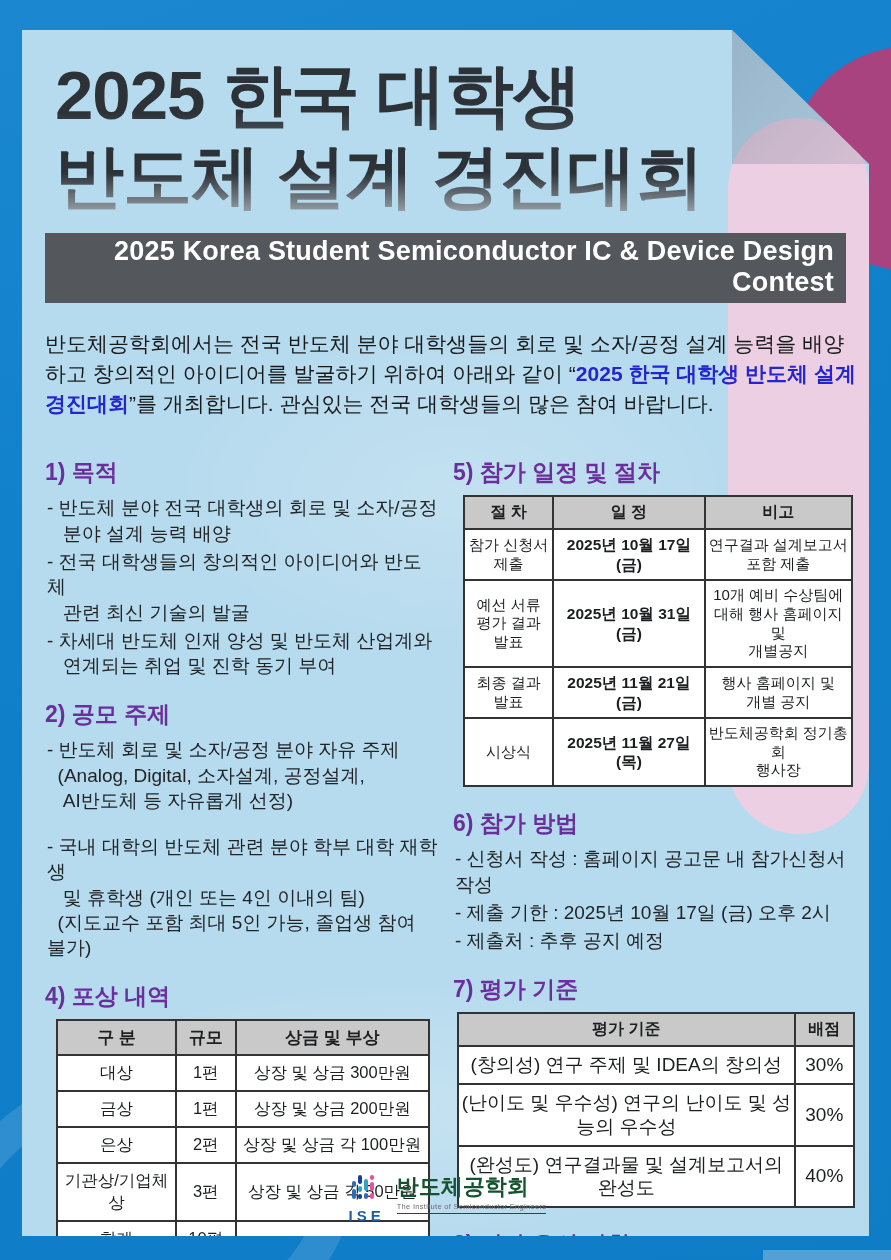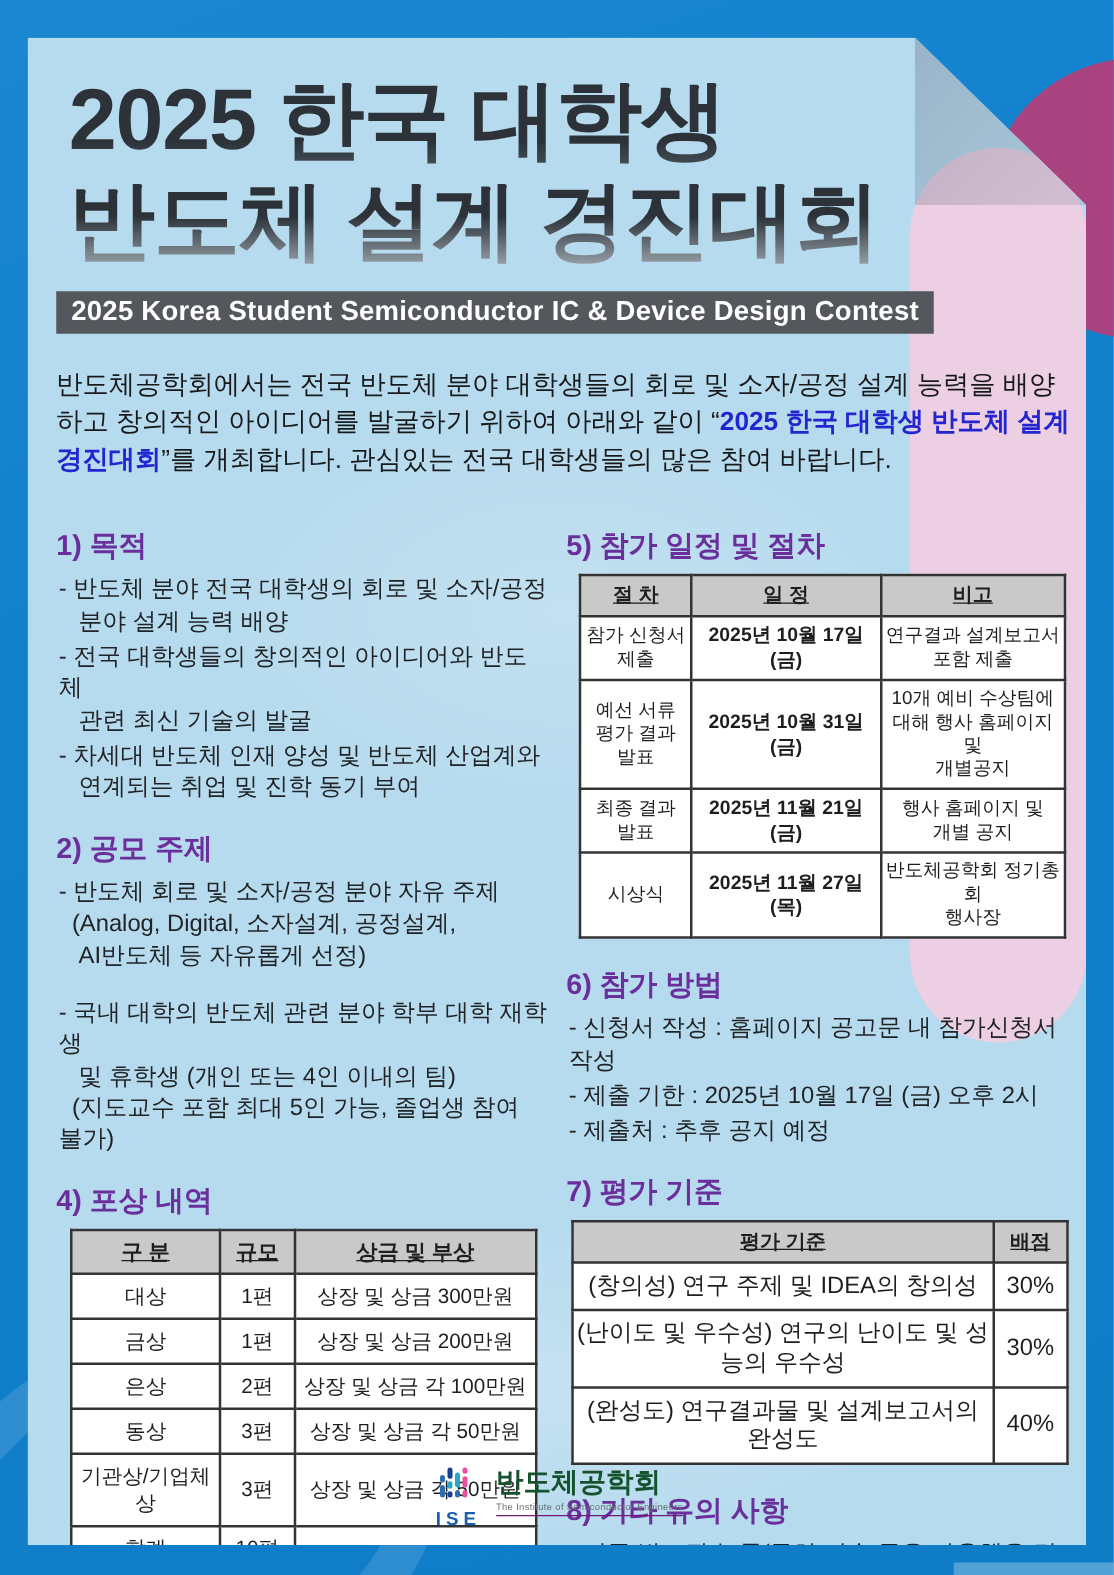--- a/index.html
+++ b/index.html
@@ -34,40 +34,40 @@
 
   .content{position:relative;padding:24px 23px 0;}
 
   
   .title{margin:2px 0 0 10px;font-weight:800;font-size:69px;line-height:1.17;letter-spacing:-1px;}
   .title .tl{display:inline-block;-webkit-background-clip:text;background-clip:text;color:transparent;}
   .title .tl1{background-image:linear-gradient(180deg,#2c3238 70%,#49525a 100%);}
   .title .tl2{background-image:linear-gradient(180deg,#2c3238 45%,#9aa3ab 96%);}
 
   .subtitle-bar{display:inline-block;margin:16px 0 0 0;background:#54575b;color:#fff;
-    font-size:22px;font-weight:bold;padding:3px 12px 5px;letter-spacing:0.2px;}
+    font-size:27px;font-weight:bold;padding:3px 12px 5px;letter-spacing:0.2px;text-align:right;}
 
   .intro{margin-top:26px;width:812px;font-size:21px;line-height:1.43;color:#17191b;font-weight:500;}
   .intro .hl{color:#2326d0;font-weight:bold;}
 
   
   .cols{display:flex;margin-top:22px;gap:14px;}
   .col-left{width:394px;flex:0 0 394px;}
   .col-right{flex:1;min-width:0;}
 
   .section{margin-bottom:21px;}
   .sec-heading{margin:16px 0 7px;font-size:23px;font-weight:bold;color:#6b2f9d;}
   .items{list-style:none;margin:0;padding:0 0 0 2px;}
   .items li{font-size:19px;line-height:1.33;color:#212427;font-weight:500;
     white-space:pre-wrap;margin-bottom:3px;}
 
   table.t{border-collapse:collapse;background:#fff;}
   table.t th,table.t td{border:2px solid #333;text-align:center;vertical-align:middle;
     white-space:pre-line;color:#1c1e20;}
-  table.t th{background:#c9c9c9;font-weight:bold;text-decoration:underline;}
+  table.t th{background:#c9c9c9;font-weight:bold;}
 
   .awards-table{margin-left:11px;width:374px;}
   .awards-table th{font-size:17px;padding:5px 2px;}
   .awards-table td{font-size:16.5px;padding:6px 2px;font-weight:500;}
 
   .schedule-table{margin-left:10px;width:390px;}
   .schedule-table th{font-size:16px;padding:5px 2px;}
   .schedule-table td{font-size:15px;padding:5px 3px;font-weight:500;line-height:1.25;}
   .schedule-table td.date{font-size:15.5px;font-weight:bold;}
 
@@ -164,25 +164,20 @@
               </tr>
               <tr>
                 <td>금상</td>
                 <td>1편</td>
                 <td>상장 및 상금 200만원</td>
               </tr>
               <tr>
                 <td>은상</td>
                 <td>2편</td>
                 <td>상장 및 상금 각 100만원</td>
-              </tr>
-              <tr>
-                <td>동상</td>
-                <td>3편</td>
-                <td>상장 및 상금 각 50만원</td>
               </tr>
               <tr>
                 <td>기관상/기업체상</td>
                 <td>3편</td>
                 <td>상장 및 상금 각 50만원</td>
               </tr>
               <tr>
                 <td>합계</td>
                 <td>10편</td>
                 <td></td>

